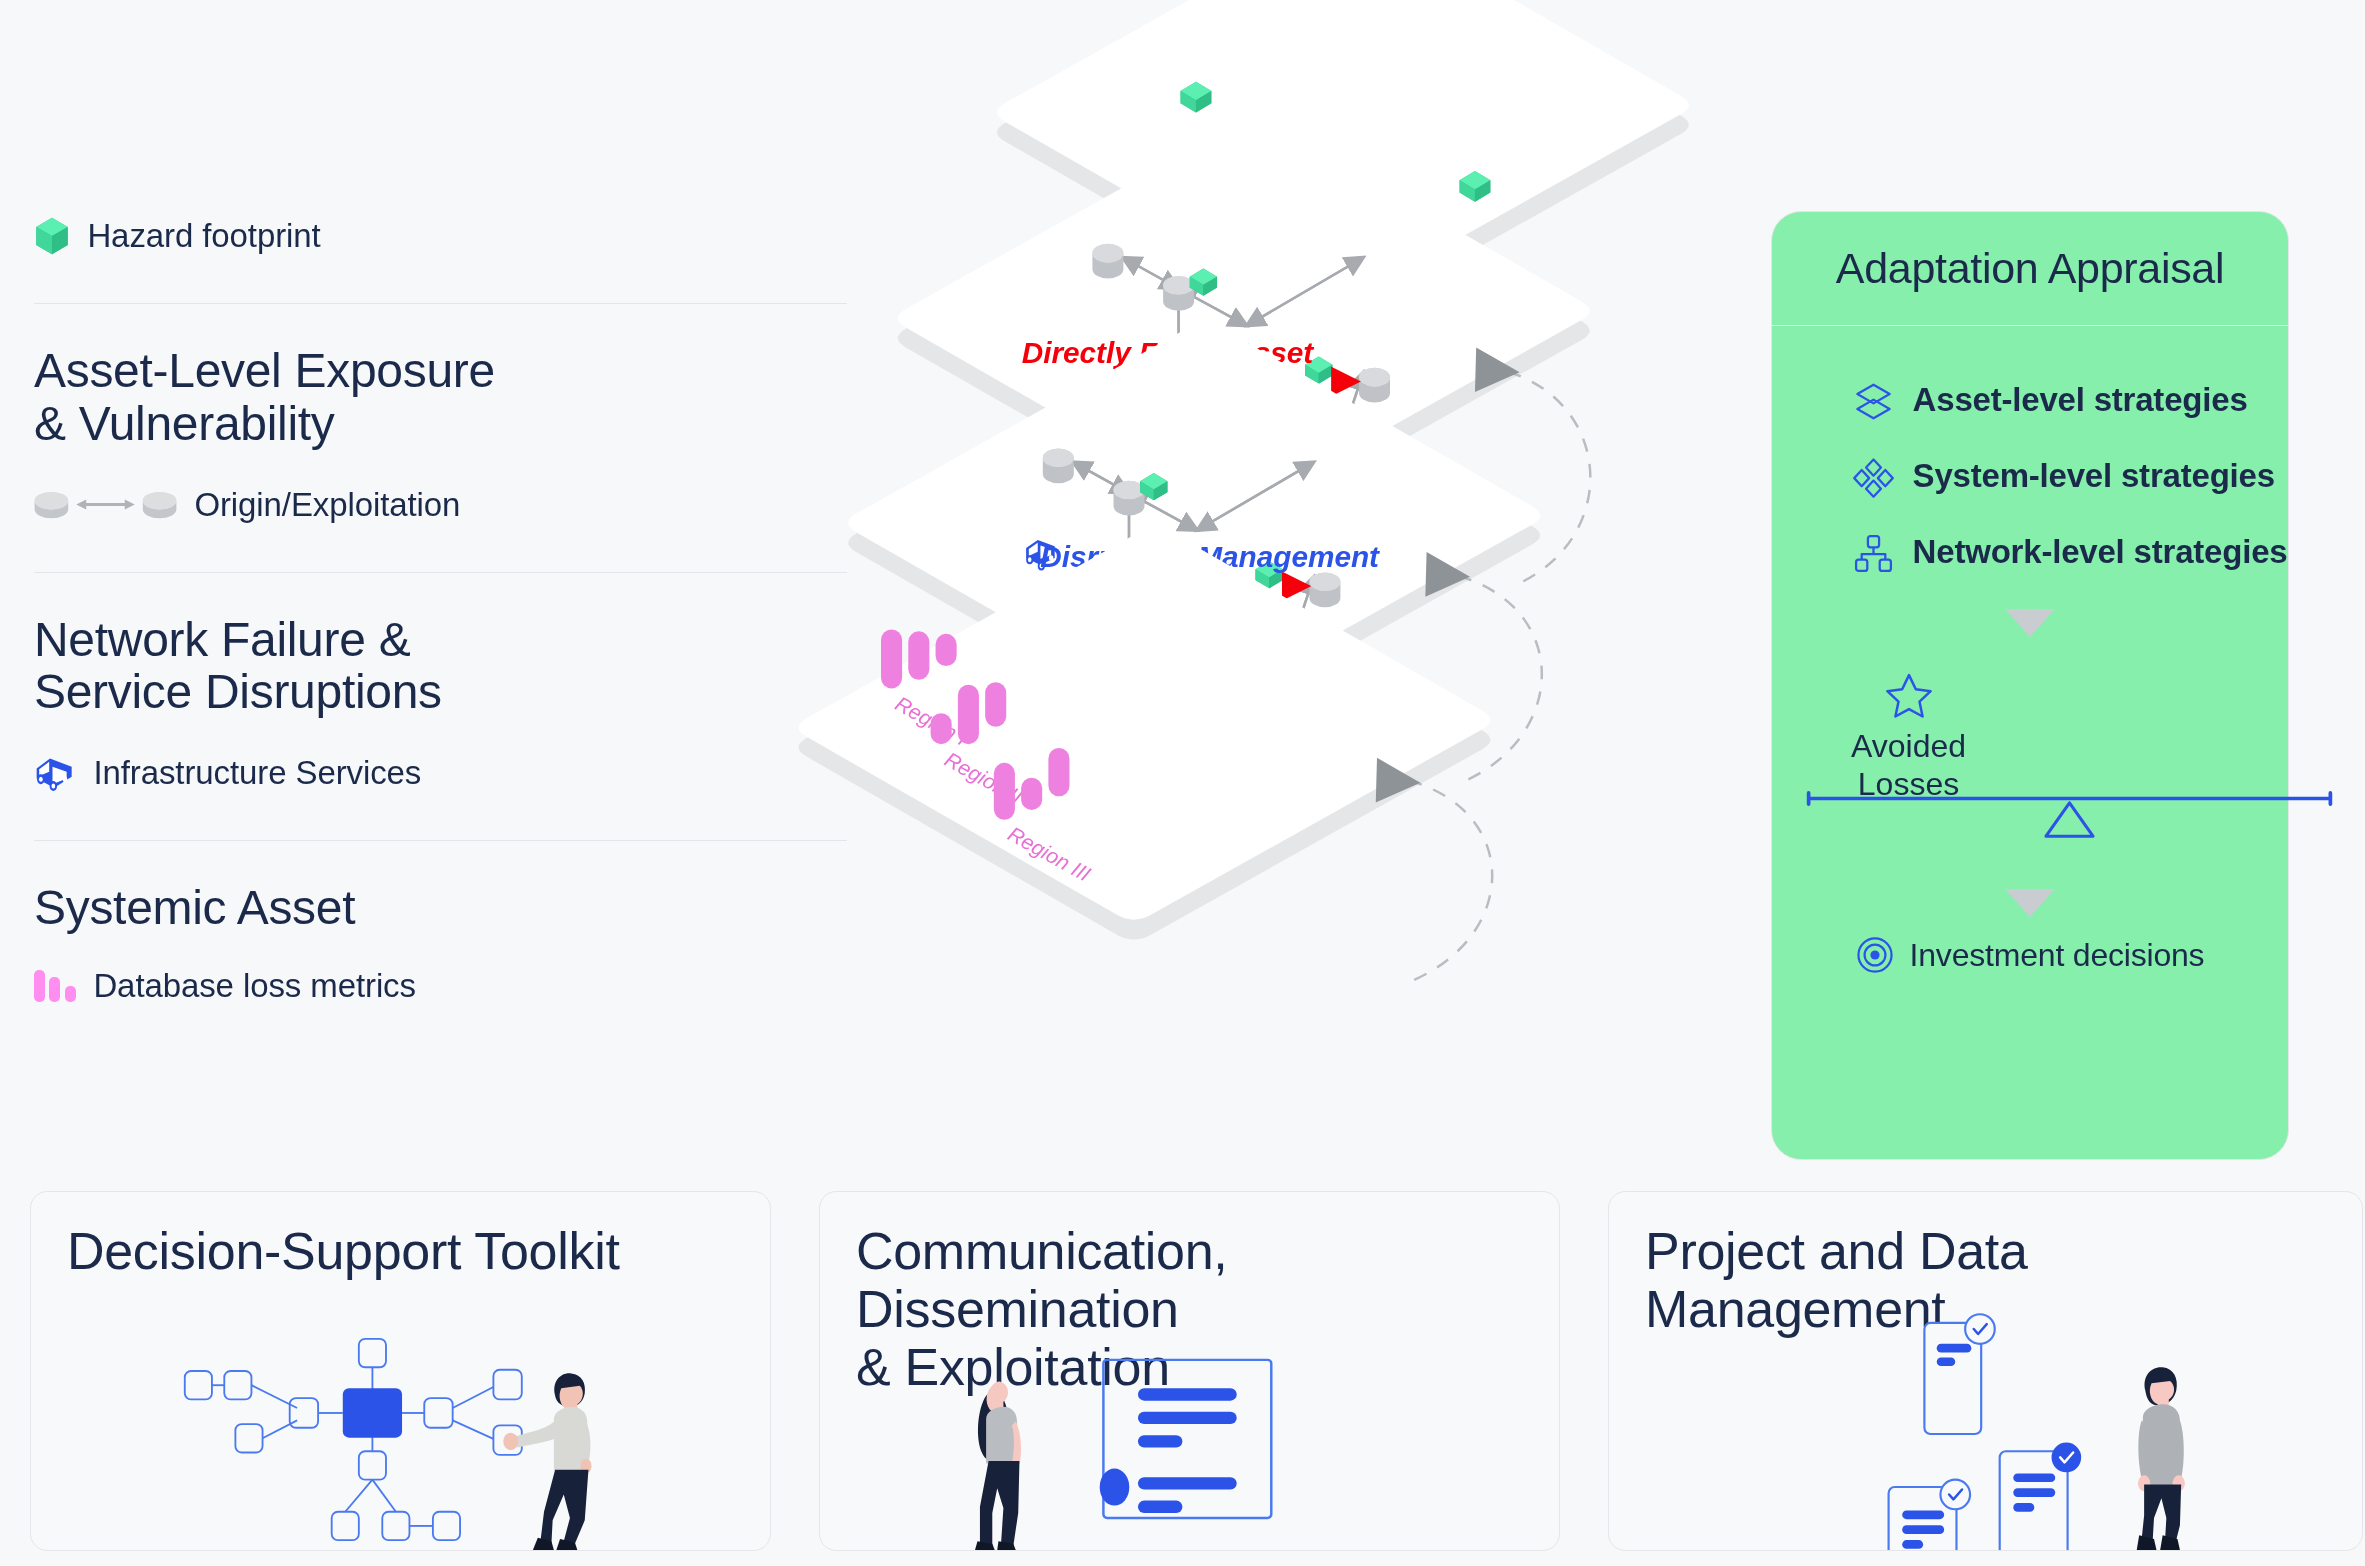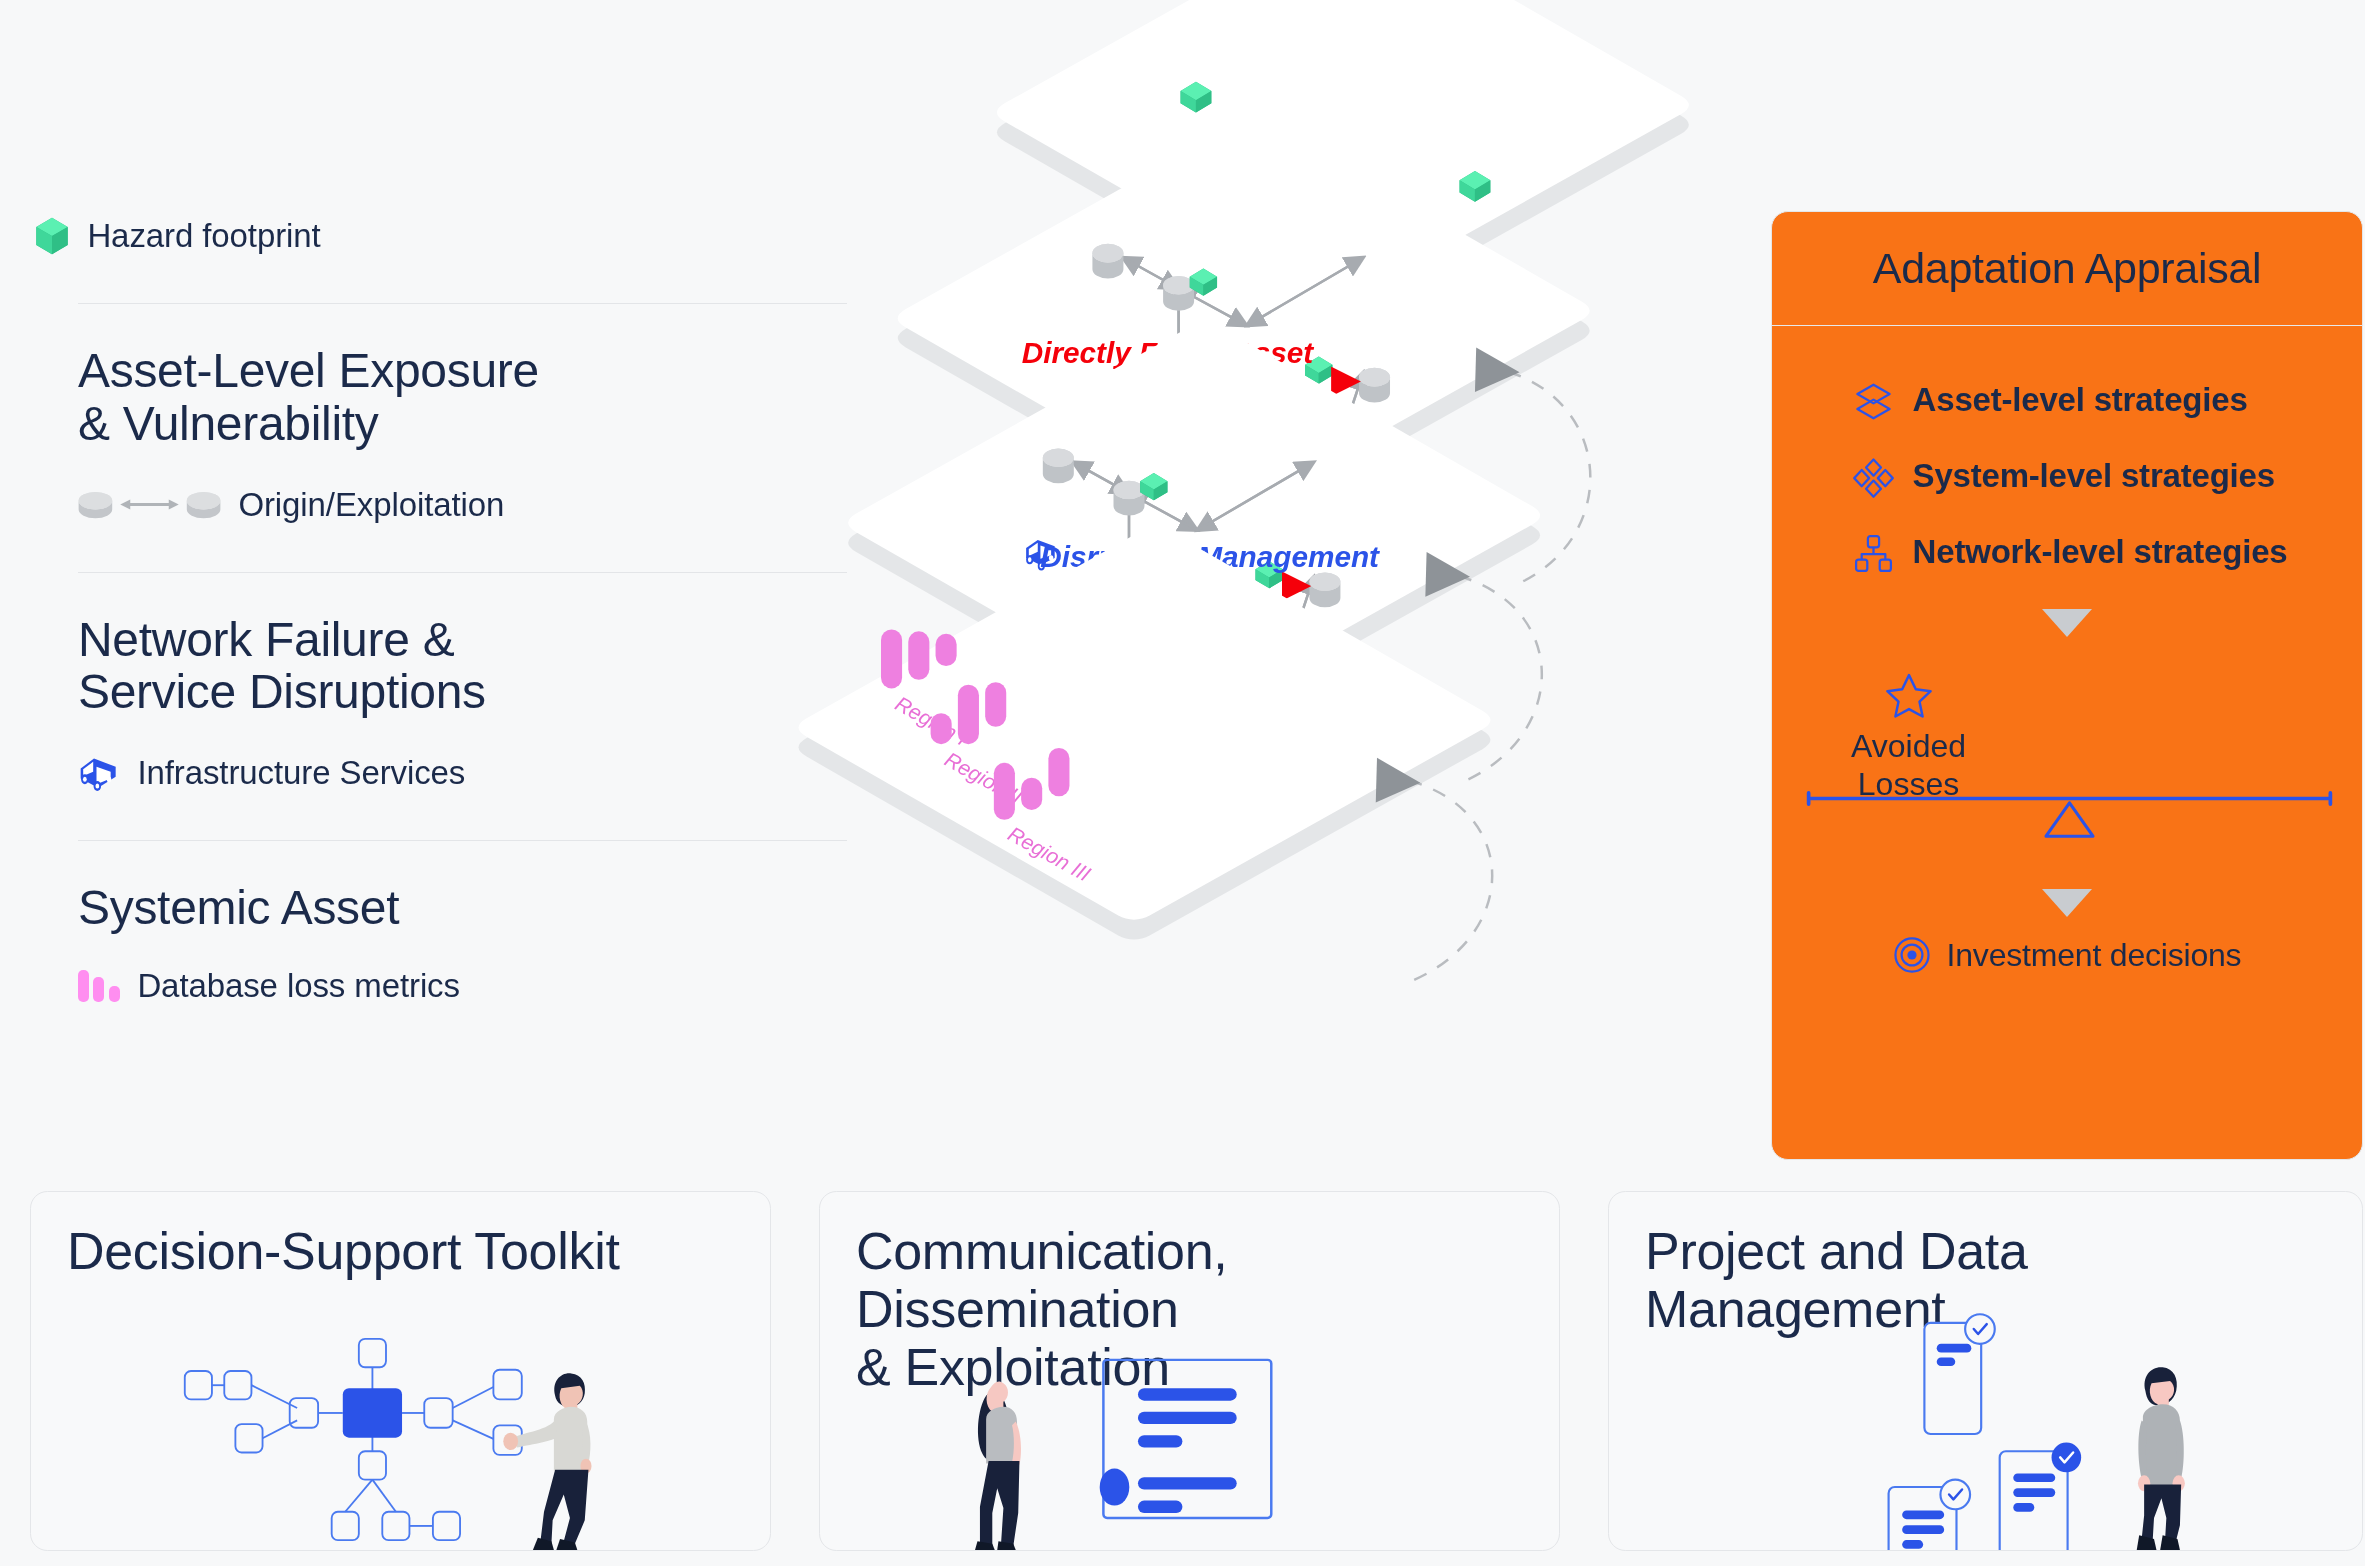--- a/index.html
+++ b/index.html
@@ -9,21 +9,21 @@
     font-family:"Liberation Sans", sans-serif;
     color:#1f2a44;
     overflow:hidden;
     position:relative;
   }
   .root{position:absolute;inset:0;}
 
   
   #left-column{position:absolute;left:34px;top:217px;width:813px;}
   .lsection{position:relative;}
-  .lsection + .lsection{border-top:1.9px solid #e3e5e8;margin-left:44px;}
+  .lsection + .lsection{border-top:1.9px solid #e3e5e8;}
   .lsection-title{
     font-size:48px;line-height:1.10;font-weight:400;letter-spacing:-0.3px;
     color:#1b2a4a;white-space:pre-line;margin:0;
   }
   .lsection-legend{display:flex;align-items:center;gap:17.4px;}
   .lsection-legend-label{font-size:33px;color:#1b2a4a;letter-spacing:-0.1px;}
 
   .sec1{padding:0 0 48px 0;}
   .sec1 .lsection-title{padding-bottom:35px;}
   .sec2{padding:41px 0 48px 0;}
@@ -45,22 +45,22 @@
   .bars-ico i:nth-child(1){width:11px;height:32px;}
   .bars-ico i:nth-child(2){width:11px;height:25px;}
   .bars-ico i:nth-child(3){width:11px;height:15.5px;}
 
   
   #center-stack{position:absolute;left:633px;top:-25px;width:1116px;height:1247px;}
   #center-stack svg{position:absolute;left:0;top:0;}
 
   
   #adaptation-panel{
-    position:absolute;left:1771px;top:211px;width:592px;height:949px;
-    border:1.9px solid #e4e6e9;border-radius:17px;background:#f97316;
+    position:absolute;left:1771px;top:211px;width:518px;height:949px;
+    border:1.9px solid #e4e6e9;border-radius:30px;background:#86efac;
     box-sizing:border-box;
   }
   #adaptation-header{
     height:113px;border-bottom:1.9px solid #e7e9eb;
     display:flex;align-items:center;justify-content:center;
   }
   #adaptation-title{font-size:43px;font-weight:400;color:#1b2a4a;letter-spacing:-0.3px;}
   .strategy-list{padding:55px 0 0 81px;}
   .strategy-row{display:flex;align-items:flex-start;gap:18.6px;margin-bottom:35px;font-weight:bold;}
   .strategy-ico{width:41px;height:41px;flex:0 0 auto;}

